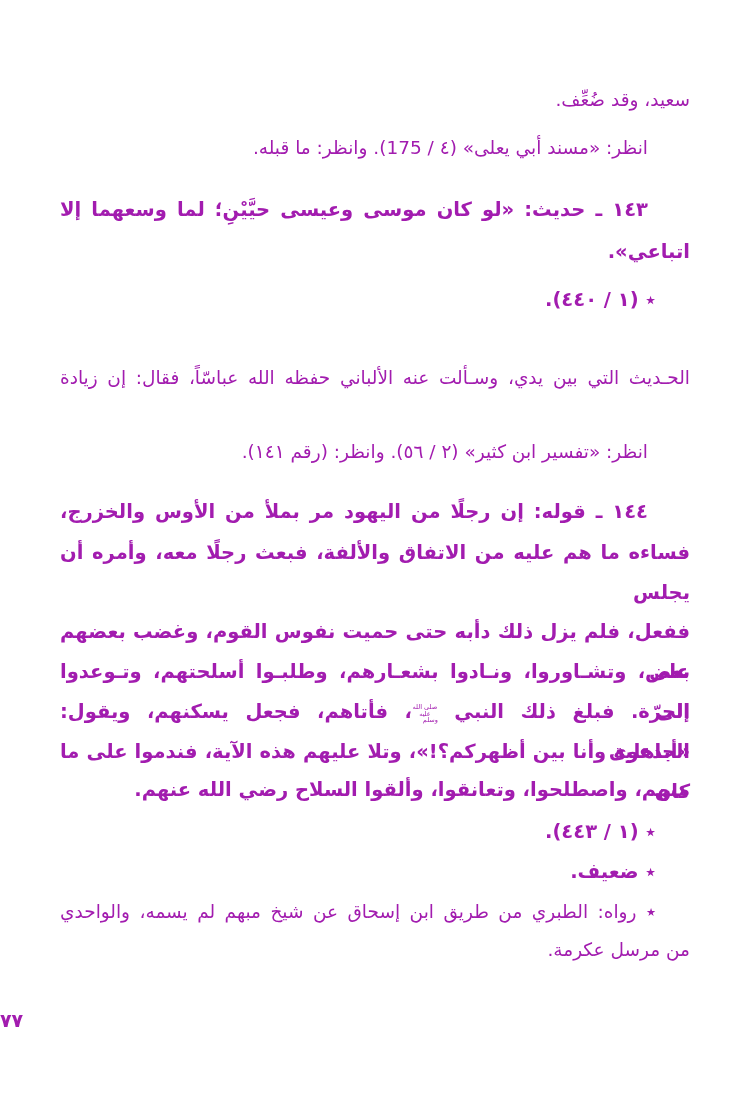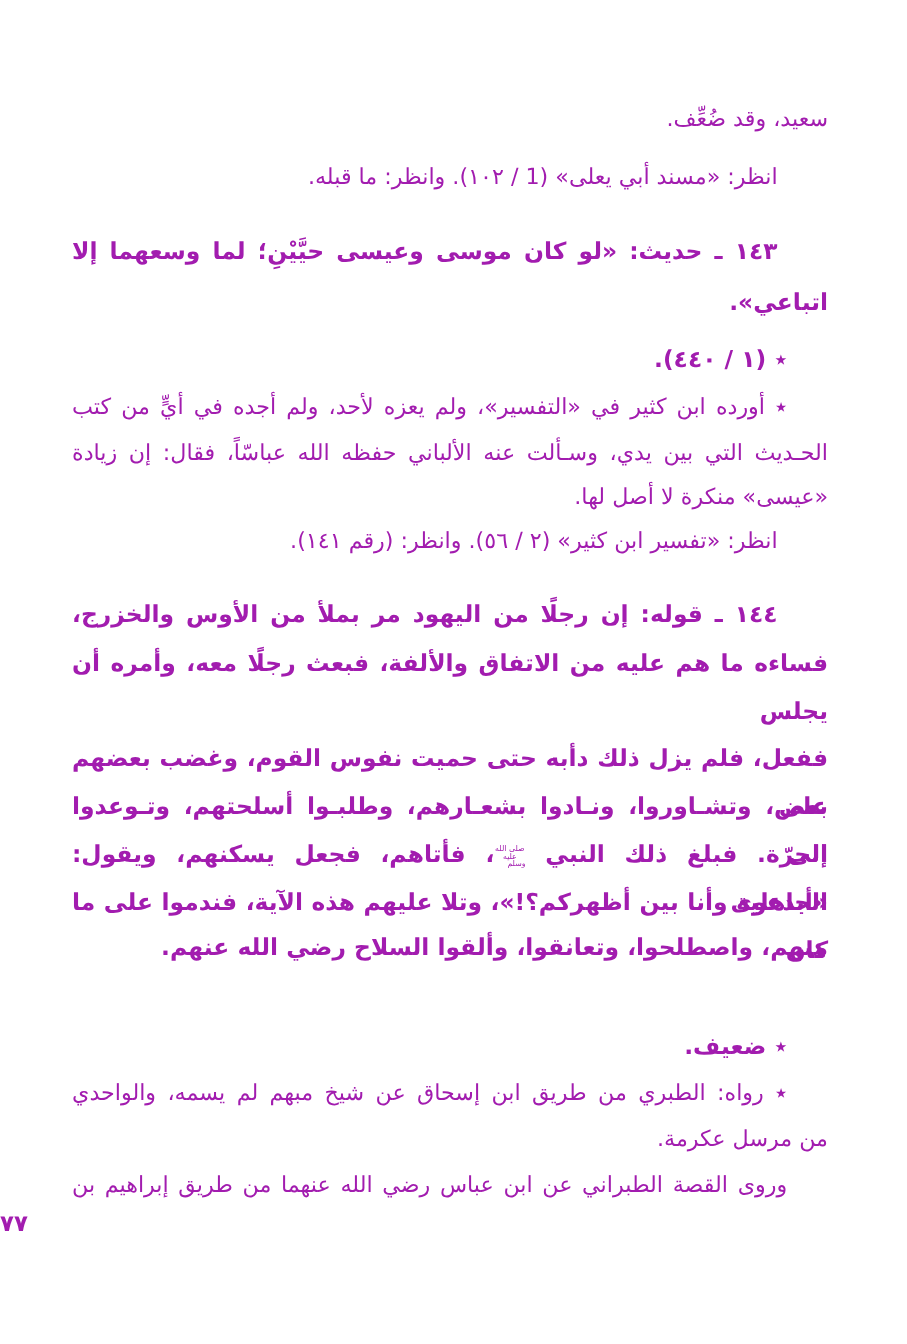--- a/index.html
+++ b/index.html
@@ -76,38 +76,36 @@
     letter-spacing: 1px;
   }
 </style>
 </head>
 <body>
 
 <div class="page">
   <div class="text-block">
 
     <div class="ln" style="top:80px">سعيد، وقد ضُعِّف.</div>
-    <div class="ln ind" style="top:128px">انظر: «مسند أبي يعلى» (1 / ١٠٢). وانظر: ما قبله.</div>
+    <div class="ln ind" style="top:128px">انظر: «مسند أبي يعلى» (٤ / 175). وانظر: ما قبله.</div>
 
     <div class="ln j b ind" style="top:190px">١٤٣ ـ حديث: «لو كان موسى وعيسى حيَّيْنِ؛ لما وسعهما إلا</div>
     <div class="ln b" style="top:232px">اتباعي».</div>
     <div class="ln b ind2" style="top:280px">٭ (١ / ٤٤٠).</div>
-    <div class="ln j ind2" style="top:320px">٭ أورده ابن كثير في «التفسير»، ولم يعزه لأحد، ولم أجده في أيٍّ من كتب</div>
     <div class="ln j" style="top:358px">الحـديث التي بين يدي، وسـألت عنه الألباني حفظه الله عباسّاً، فقال: إن زيادة</div>
-    <div class="ln" style="top:395px">«عيسى» منكرة لا أصل لها.</div>
     <div class="ln ind" style="top:432px">انظر: «تفسير ابن كثير» (٢ / ٥٦). وانظر: (رقم ١٤١).</div>
 
     <div class="ln j b ind" style="top:492px">١٤٤ ـ قوله: إن رجلًا من اليهود مر بملأ من الأوس والخزرج،</div>
     <div class="ln j b" style="top:533px">فساءه ما هم عليه من الاتفاق والألفة، فبعث رجلًا معه، وأمره أن يجلس</div>
     <div class="ln j b" style="top:612px">ففعل، فلم يزل ذلك دأبه حتى حميت نفوس القوم، وغضب بعضهم على</div>
     <div class="ln j b" style="top:652px">بعض، وتشـاوروا، ونـادوا بشعـارهم، وطلبـوا أسلحتهم، وتـوعدوا إلى</div>
     <div class="ln j b" style="top:692px"><span>الحرّة. فبلغ ذلك النبي </span><span class="saw">صلى الله عليه وسلم</span><span>، فأتاهم، فجعل يسكنهم، ويقول: «أبدعوى</span></div>
     <div class="ln b" style="top:770px">منهم، واصطلحوا، وتعانقوا، وألقوا السلاح رضي الله عنهم.</div>
     <div class="ln j b" style="top:732px">الجاهلية وأنا بين أظهركم؟!»، وتلا عليهم هذه الآية، فندموا على ما كان</div>
+    <div class="ln b ind2" style="top:812px">٭ (١ / ٤٤٣).</div>
     <div class="ln b ind2" style="top:852px">٭ ضعيف.</div>
     <div class="ln j ind2" style="top:892px">٭ رواه: الطبري من طريق ابن إسحاق عن شيخ مبهم لم يسمه، والواحدي</div>
     <div class="ln" style="top:930px">من مرسل عكرمة.</div>
-    <div class="ln j ind2" style="top:968px">وروى القصة الطبراني عن ابن عباس رضي الله عنهما من طريق إبراهيم بن</div>
 
   </div>
 
   <div class="pageno">٧٧</div>
 </div>
 
 </body></html>

